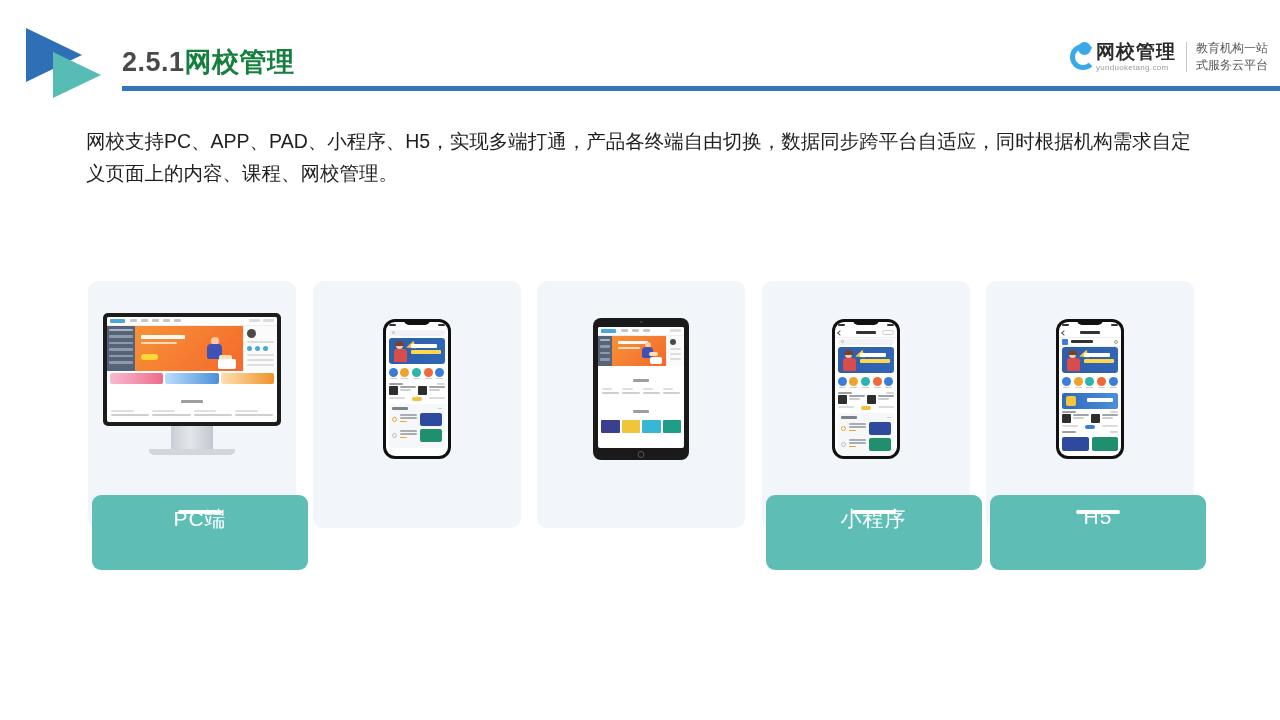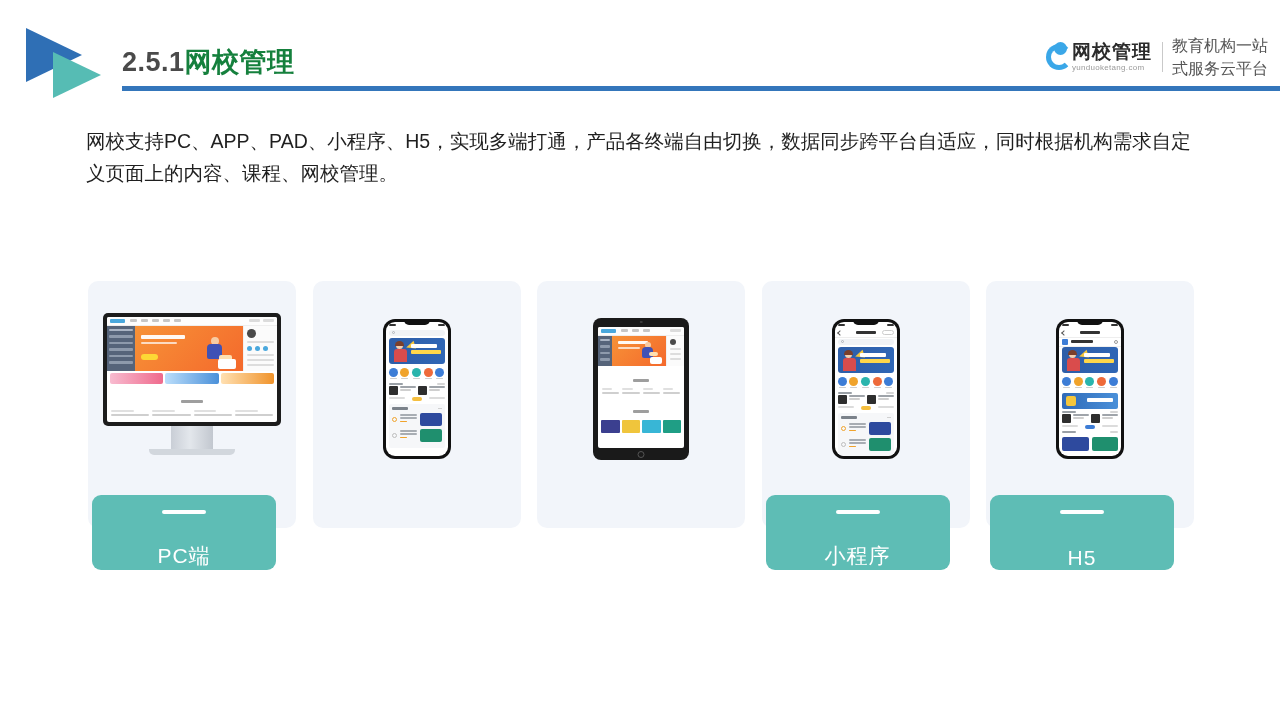--- a/index.html
+++ b/index.html
@@ -126,21 +126,21 @@
     letter-spacing: 0.3px;
     margin-top: 3px;
   }
   .brand-divider {
     width: 1px;
     height: 30px;
     background: #c9c9c9;
     margin: 0 9px 0 10px;
   }
   .brand-tag {
-    font-size: 16px;
+    font-size: 12px;
     color: #555555;
     line-height: 1.45;
     white-space: nowrap;
   }
 
   
   .paragraph {
     position: absolute;
     left: 86px;
     top: 126px;
@@ -180,26 +180,26 @@
     width: 208px;
     height: 215px;
     display: flex;
     align-items: center;
     justify-content: center;
   }
   .label-box {
     position: absolute;
     left: 4px;
     bottom: 0;
-    width: 184px;
+    width: 216px;
     height: 75px;
     background: #5ebdb5;
     border-radius: 9px;
     display: flex;
-    align-items: flex-end;
+    align-items: flex-start;
     justify-content: center;
   }
   .label-dash {
     position: absolute;
     top: 15px;
     left: 50%;
     transform: translateX(-50%);
     width: 44px;
     height: 4px;
     background: #ffffff;

